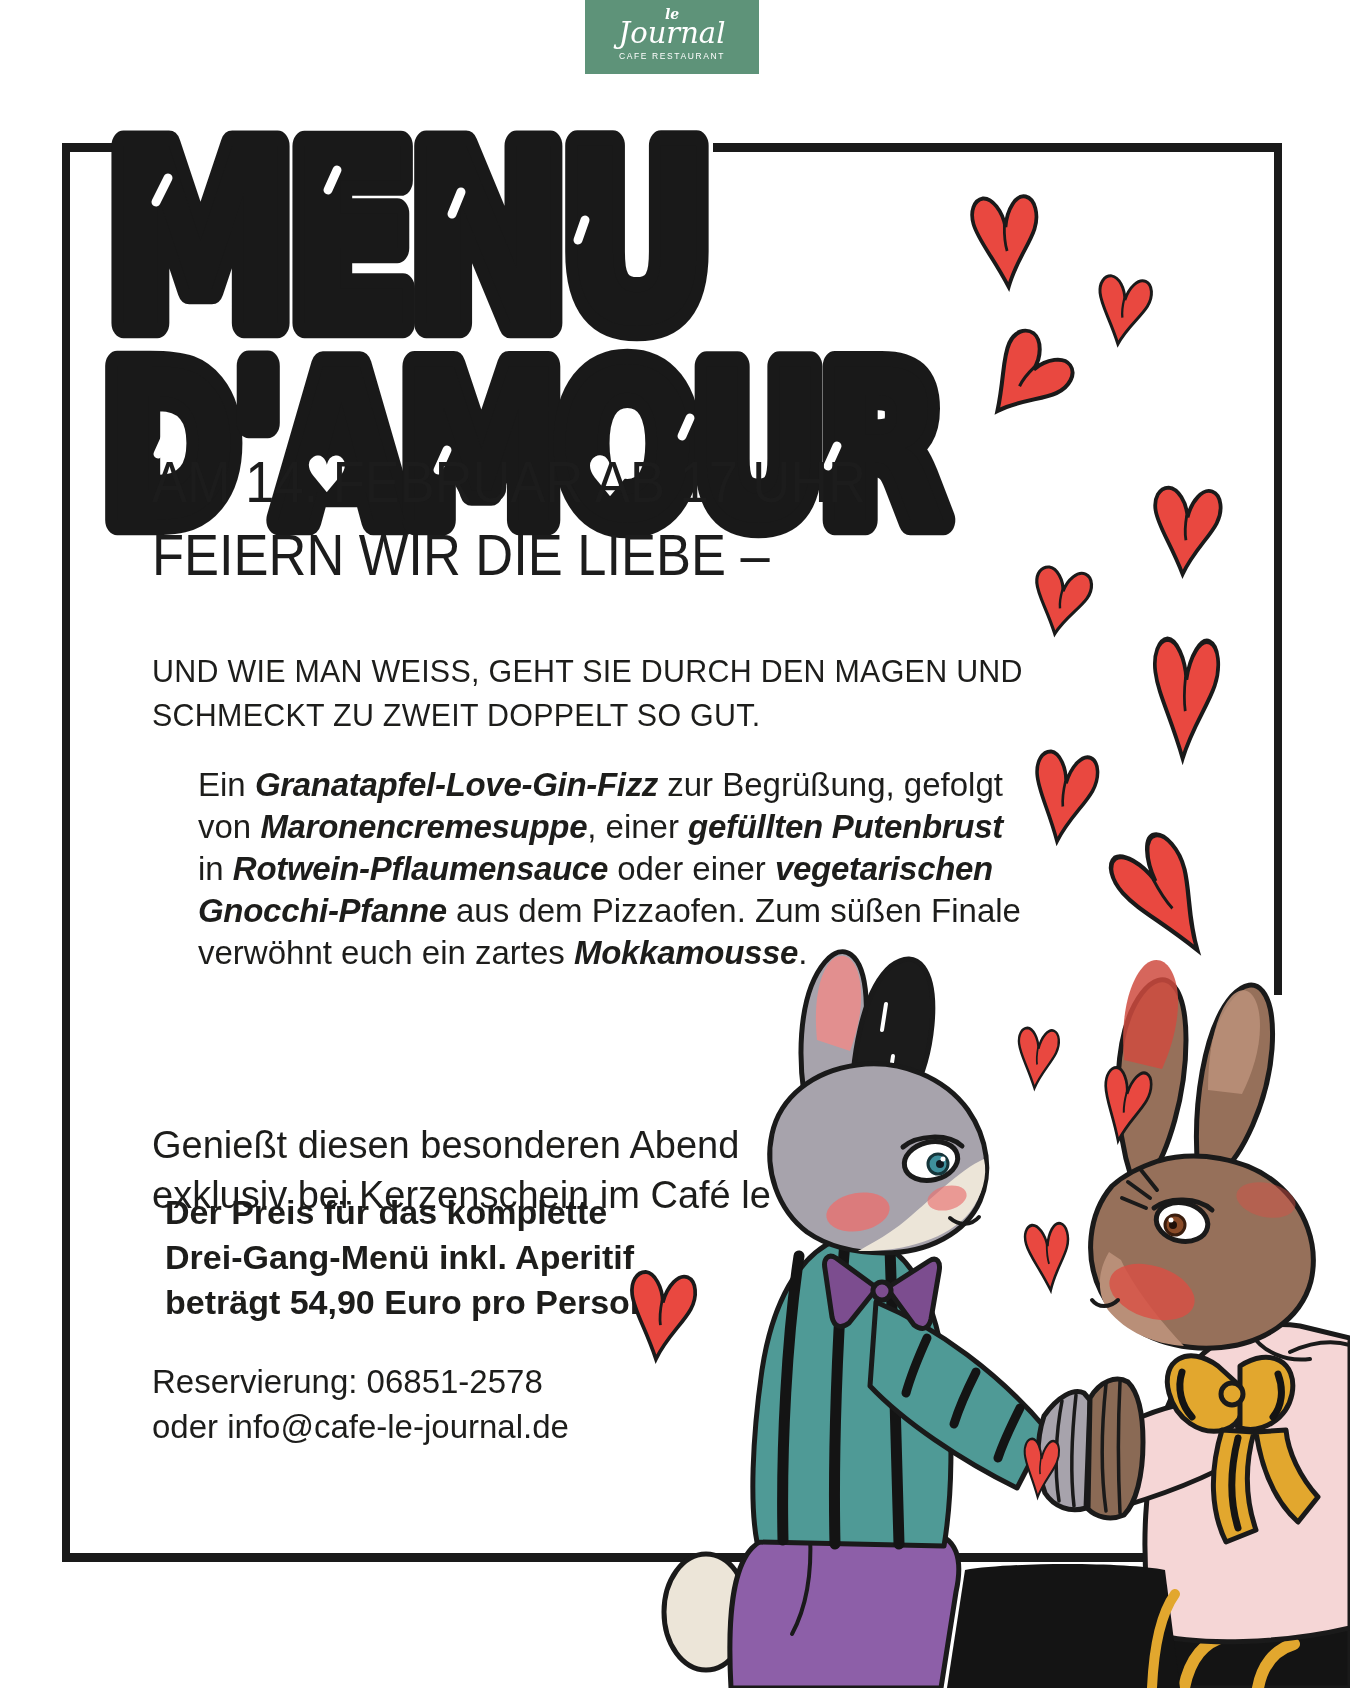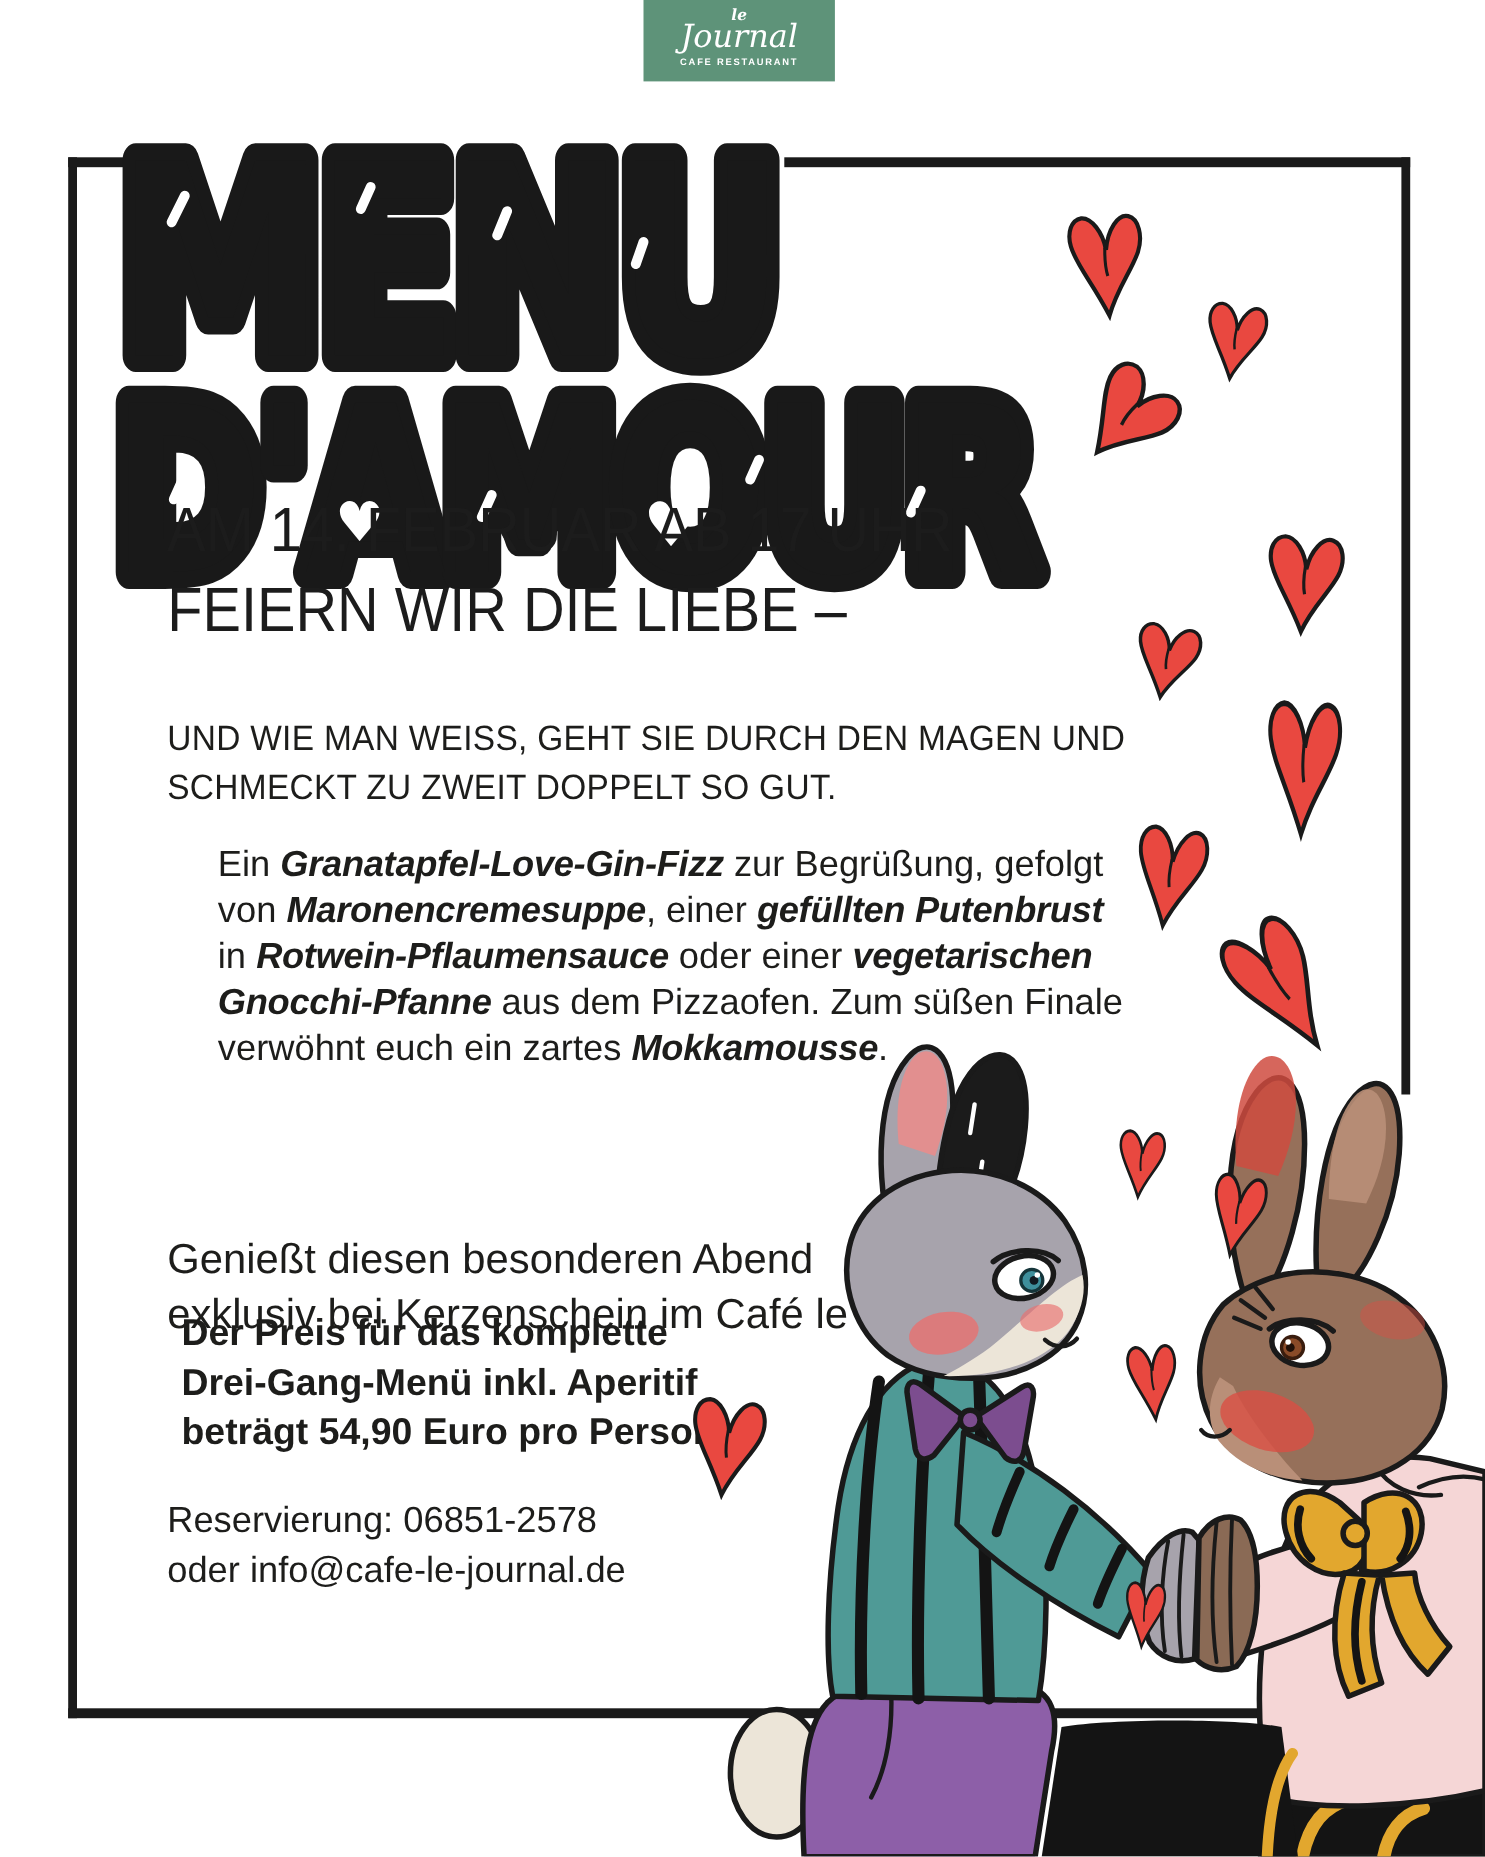--- a/index.html
+++ b/index.html
@@ -9,21 +9,21 @@
   }
   
   .logo{
     position:absolute;left:585px;top:0;width:174px;height:74px;
     background:#5e9379;color:#fff;text-align:center;
   }
   .logo .le{display:block;font-family:"DejaVu Serif",serif;font-style:italic;font-weight:700;
     font-size:14px;line-height:1;margin-top:7px;}
   .logo .name{display:block;font-family:"DejaVu Serif",serif;font-style:italic;font-weight:400;
     font-size:29px;line-height:1;margin-top:-2px;}
-  .logo .sub{display:block;font-size:8.5px;letter-spacing:1.6px;margin-top:3px;font-weight:700;}
+  .logo .sub{display:block;font-size:8.5px;letter-spacing:1.6px;margin-top:3px;font-weight:400;}
   
   .frame{position:absolute;background:#1a1a1a;}
   .frame.left{left:62px;top:143px;width:8px;height:1419px;}
   .frame.topstub{left:62px;top:143px;width:58px;height:9px;}
   .frame.topmain{left:713px;top:143px;width:569px;height:9px;}
   .frame.right{left:1274px;top:143px;width:8px;height:852px;}
   .frame.bottom{left:62px;top:1553px;width:1220px;height:9px;}
   
   .title-svg{position:absolute;left:92px;top:72px;}
   

